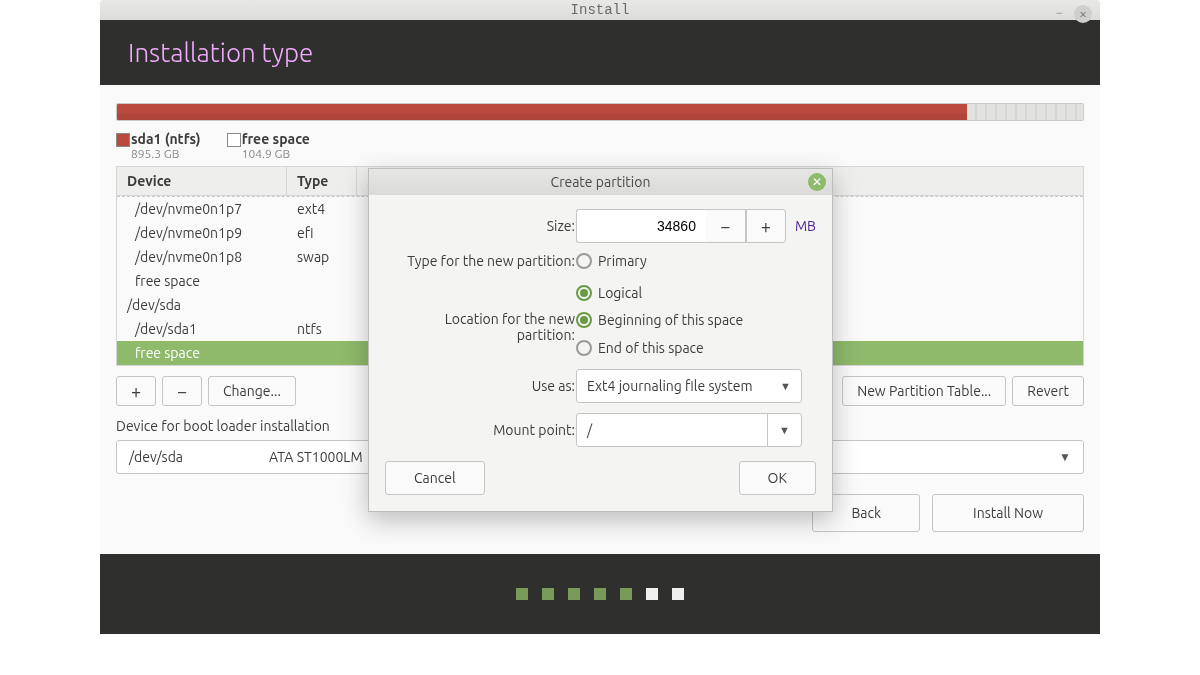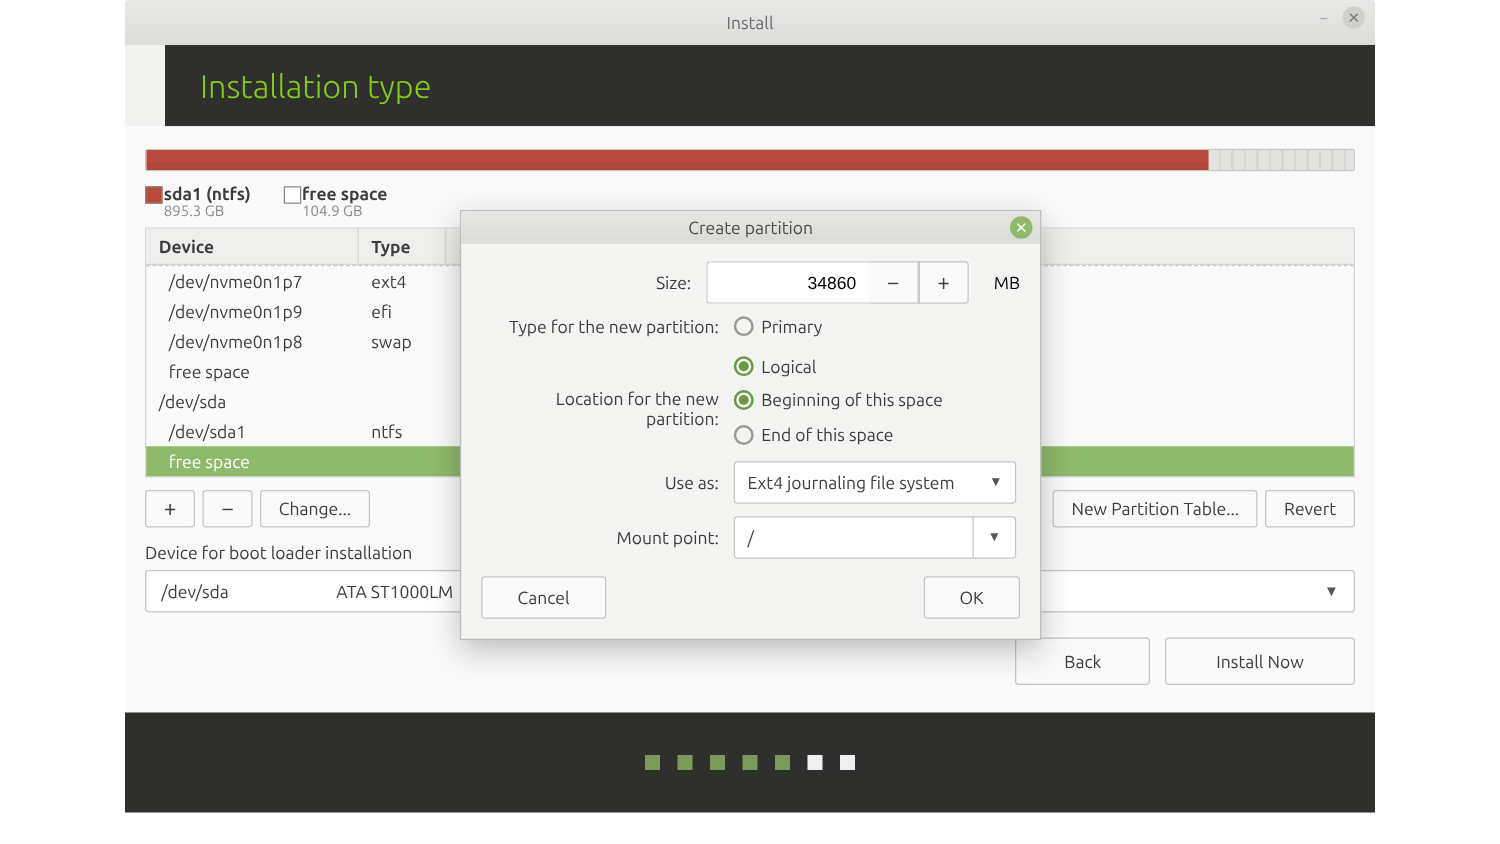--- a/index.html
+++ b/index.html
@@ -13,41 +13,41 @@
     overflow: hidden;
   }
   .window {
     position: absolute;
     left: 100px; top: 0;
     width: 1000px;
     background: #f2f2f0;
     border-radius: 3px 3px 0 0;
   }
   .titlebar {
-    height: 36px;
+    height: 20px;
     background: linear-gradient(#e8e8e6,#dcdcda);
     display: flex; align-items: center; justify-content: center;
     color: #6a6a6a;
     position: relative;
     border-radius: 3px 3px 0 0;
+    font-family: Liberation Mono, monospace;
   }
   .titlebar .tbtn { position: absolute; right: 8px; top: 5px; display: flex; gap: 6px; }
   .tbtn span {
     width: 18px; height: 18px; border-radius: 50%;
     display:inline-flex;align-items:center;justify-content:center;
     font-size:12px; color:#999;
   }
   .tbtn .close-circ { background:#cfcfcd; color:#7a7a78; }
   .header-dark {
     background: #2f2f2d;
-    color: #84cc16;
+    color: #f0abfc;
     padding: 18px 28px 18px 28px;
     font-size: 26px;
     font-weight: 300;
-    margin-left: 32px;
   }
   .content {
     background: #fafafa;
     padding: 18px 16px 0 16px;
   }
   .disk-bar {
     display:flex; height:18px; width:100%;
     border:1px solid #c9c9c7; border-radius:2px; overflow:hidden;
     margin-bottom:10px;
   }
@@ -111,34 +111,34 @@
     background:linear-gradient(#e6e6e4,#dadad8);
     text-align:center; padding:5px 0; color:#4a4a48; position:relative;
   }
   .modal .mclose{
     position:absolute; right:6px; top:4px;
     width:18px;height:18px;border-radius:50%;
     background:#8fb96b;color:#fff;font-size:12px;
     display:flex;align-items:center;justify-content:center;
   }
   .mbody{ padding:14px 16px 16px 16px; }
-  .frow{ display:flex; align-items:center; margin-bottom:10px; gap:12px; }
+  .frow{ display:flex; align-items:center; margin-bottom:10px; gap:1px; }
   .frow .flab{ width:190px; text-align:right; color:#3c3c3c; }
   .spin{ display:flex; align-items:center; }
   .spin input{
     width:130px; height:34px; border:1px solid #c5c5c3; border-right:none;
     border-radius:3px 0 0 3px; padding:0 10px; text-align:right; font-size:14px;
   }
   .spin .sb{
     width:40px;height:34px;border:1px solid #c5c5c3;border-left:none;
     display:flex;align-items:center;justify-content:center;font-size:18px;
     background:#fafafa; cursor:pointer;
   }
   .spin .sb + .sb{ border-left:1px solid #c5c5c3; border-radius:0 3px 3px 0;}
-  .unit{ margin-left:8px; color:#000000; }
+  .unit{ margin-left:8px; color:#4c1d95; }
   .radio{
     display:inline-flex; align-items:center; gap:6px; cursor:pointer;
   }
   .rdisc{
     width:16px;height:16px;border-radius:50%;border:2px solid #9a9a98;
     display:inline-flex;align-items:center;justify-content:center;
   }
   .rdisc.on{ border-color:#6a9a44; }
   .rdisc.on::after{ content:""; width:8px;height:8px;border-radius:50%;background:#6a9a44;}
   .combo{

